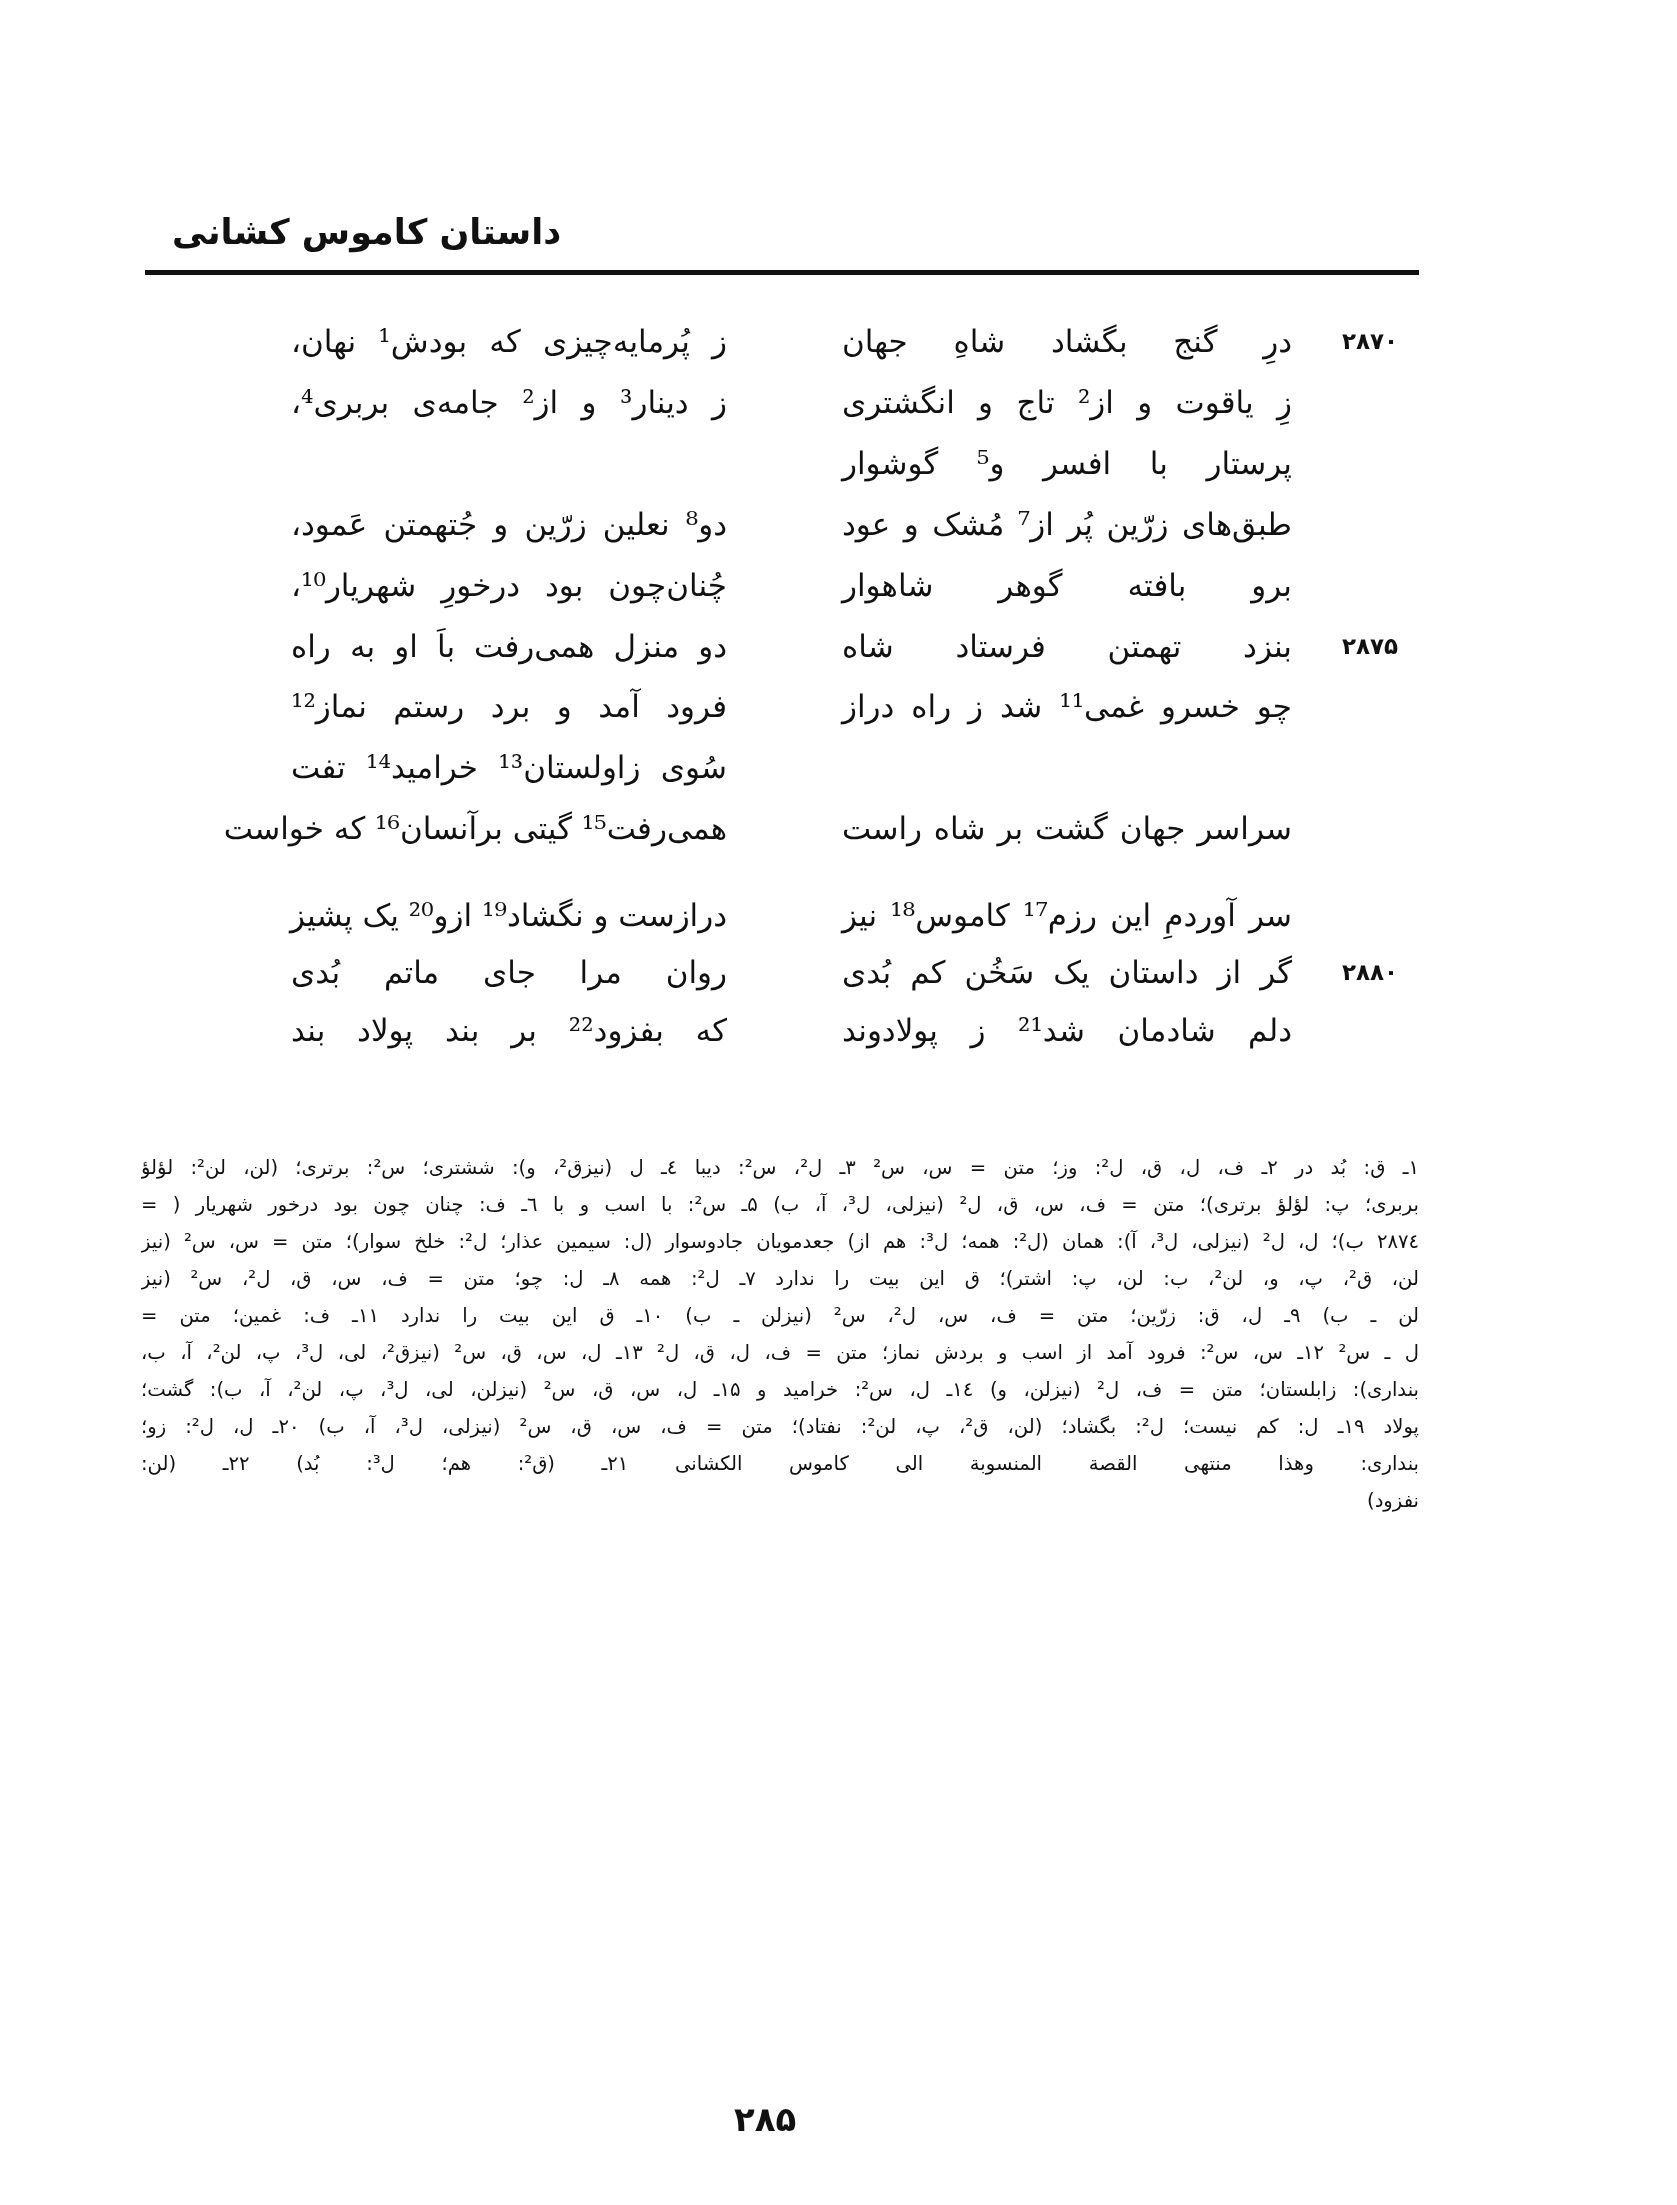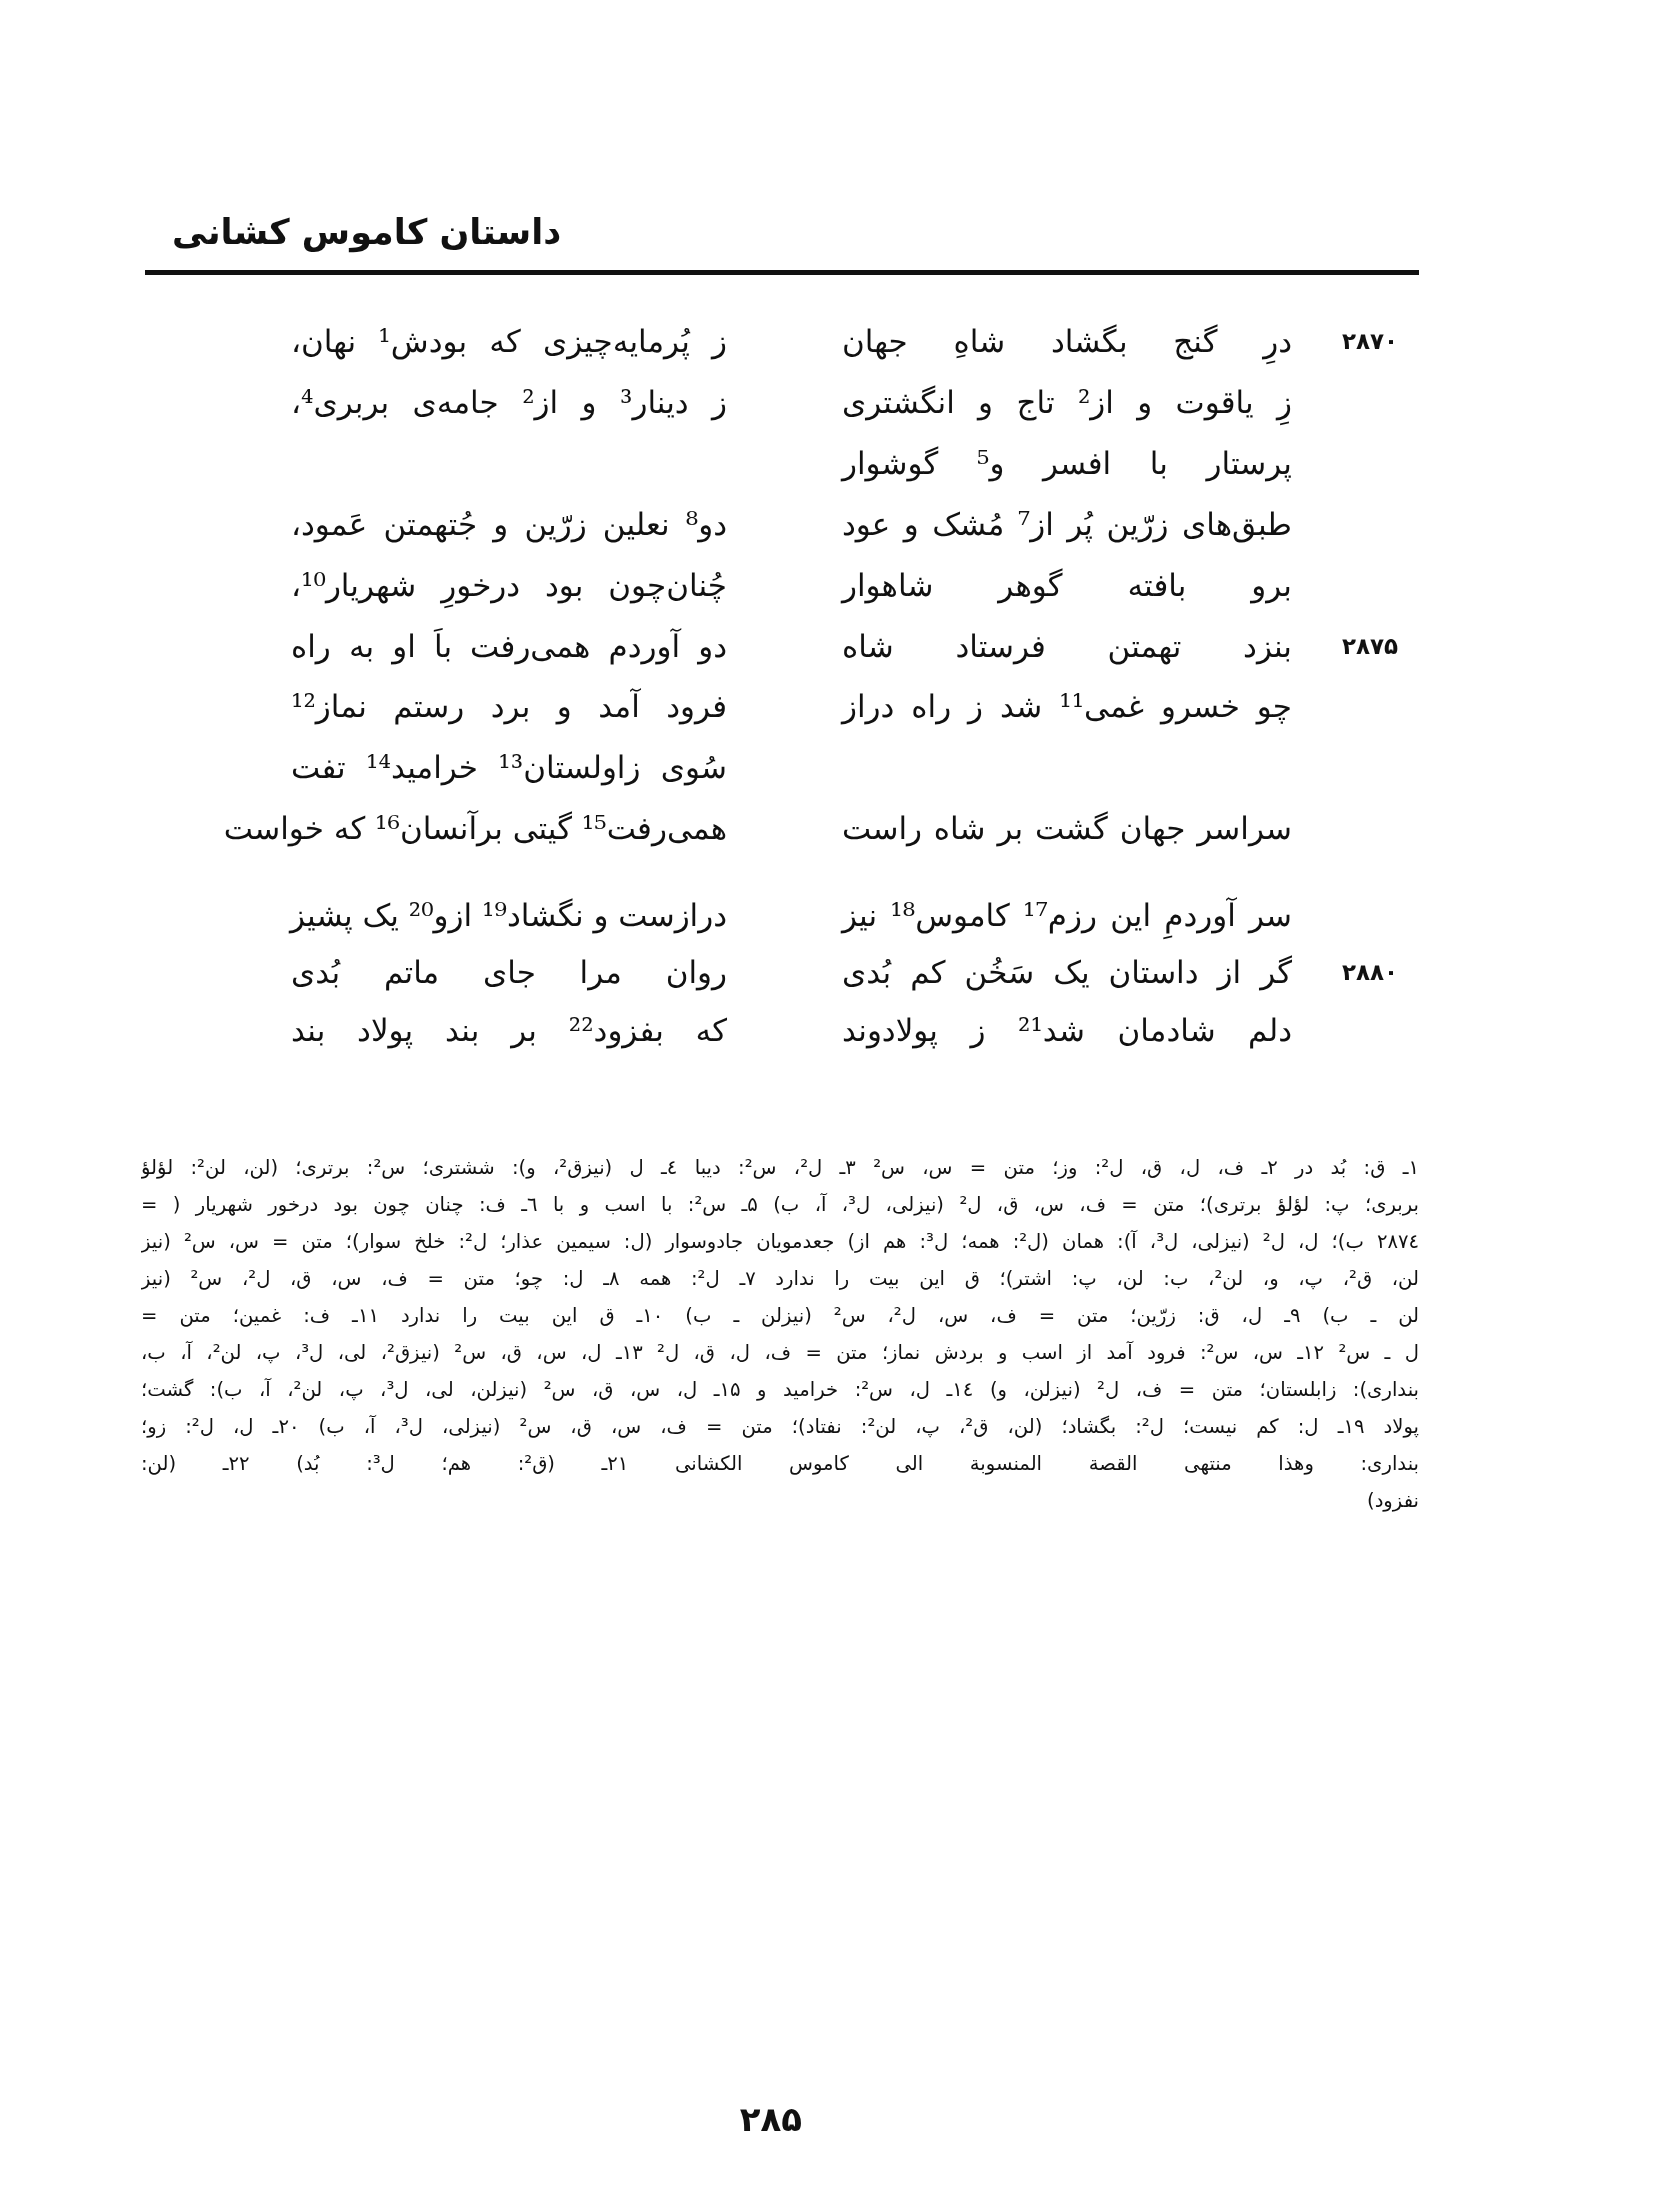--- a/index.html
+++ b/index.html
@@ -42,21 +42,21 @@
   .fn-line {
     height: 37px; line-height: 37px; font-size: 19.6px;
     font-family: "DejaVu Sans", sans-serif;
     white-space: nowrap; overflow: hidden;
     text-align: justify; text-align-last: justify;
   }
   .fn-line.last { text-align-last: right; }
 
   .page-number {
     position: absolute; left: 734px; top: 2099px; width: 74px;
-    text-align: center; font-family: "DejaVu Sans", sans-serif; font-weight: bold;
+    text-align: left; font-family: "DejaVu Sans", sans-serif; font-weight: bold;
     font-size: 34px; line-height: 41px; direction: rtl;
   }
 </style>
 </head>
 <body>
 
 <div class="page">
 
   <div class="running-head">داستان کاموس کشانی</div>
   <div class="head-rule"></div>
@@ -82,21 +82,21 @@
       <span class="hemistich second">دو⁸ نعلین زرّین و جُتهمتن عَمود،</span>
     </div>
     <div class="verse-row" style="top:556px">
       <span class="verse-num"></span>
       <span class="hemistich first">برو بافته گوهر شاهوار</span>
       <span class="hemistich second">چُنان‌چون بود درخورِ شهریار¹⁰،</span>
     </div>
     <div class="verse-row" style="top:617px">
       <span class="verse-num">۲۸۷۵</span>
       <span class="hemistich first">بنزد تهمتن فرستاد شاه</span>
-      <span class="hemistich second">دو آوردم همی‌رفت باَ او به راه</span>
+      <span class="hemistich second">دو منزل همی‌رفت باَ او به راه</span>
     </div>
     <div class="verse-row" style="top:677px">
       <span class="verse-num"></span>
       <span class="hemistich second">فرود آمد و برد رستم نماز¹²</span>
       <span class="hemistich first">چو خسرو غمی¹¹ شد ز راه دراز</span>
     </div>
     <div class="verse-row" style="top:738px">
       <span class="verse-num"></span>
       <span class="hemistich second">سُوی زاولستان¹³ خرامید¹⁴ تفت</span>
     </div>

